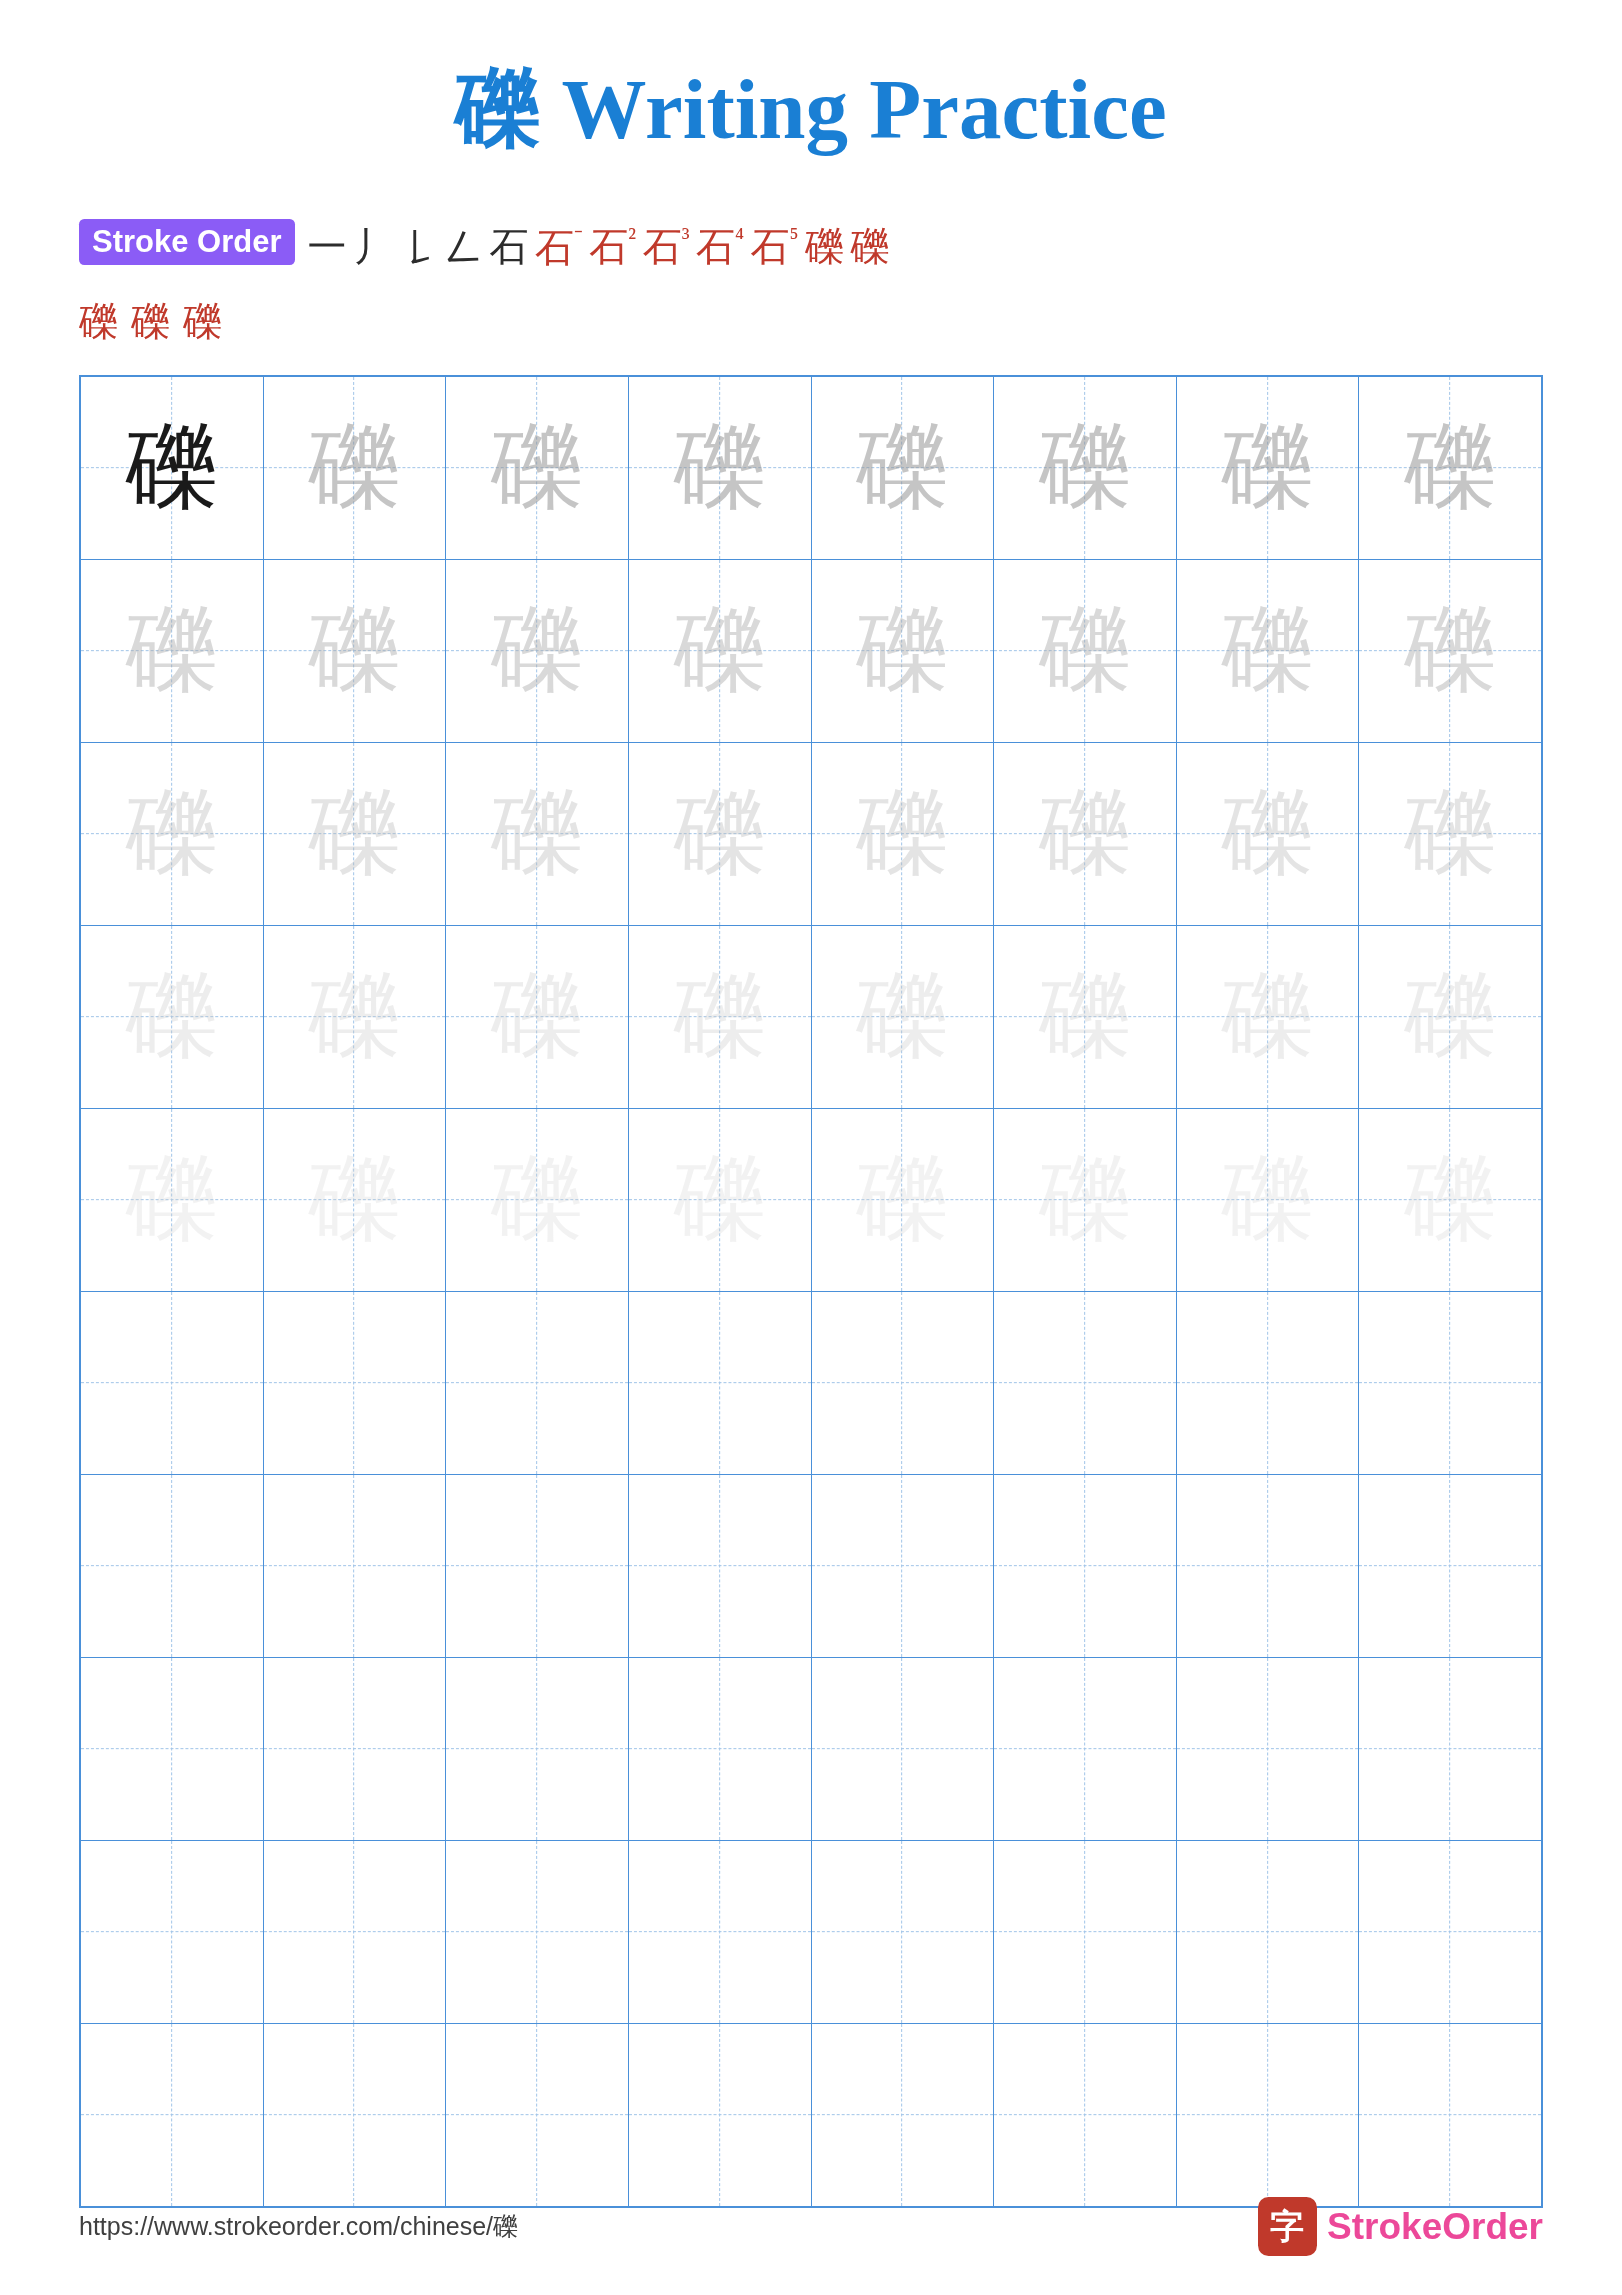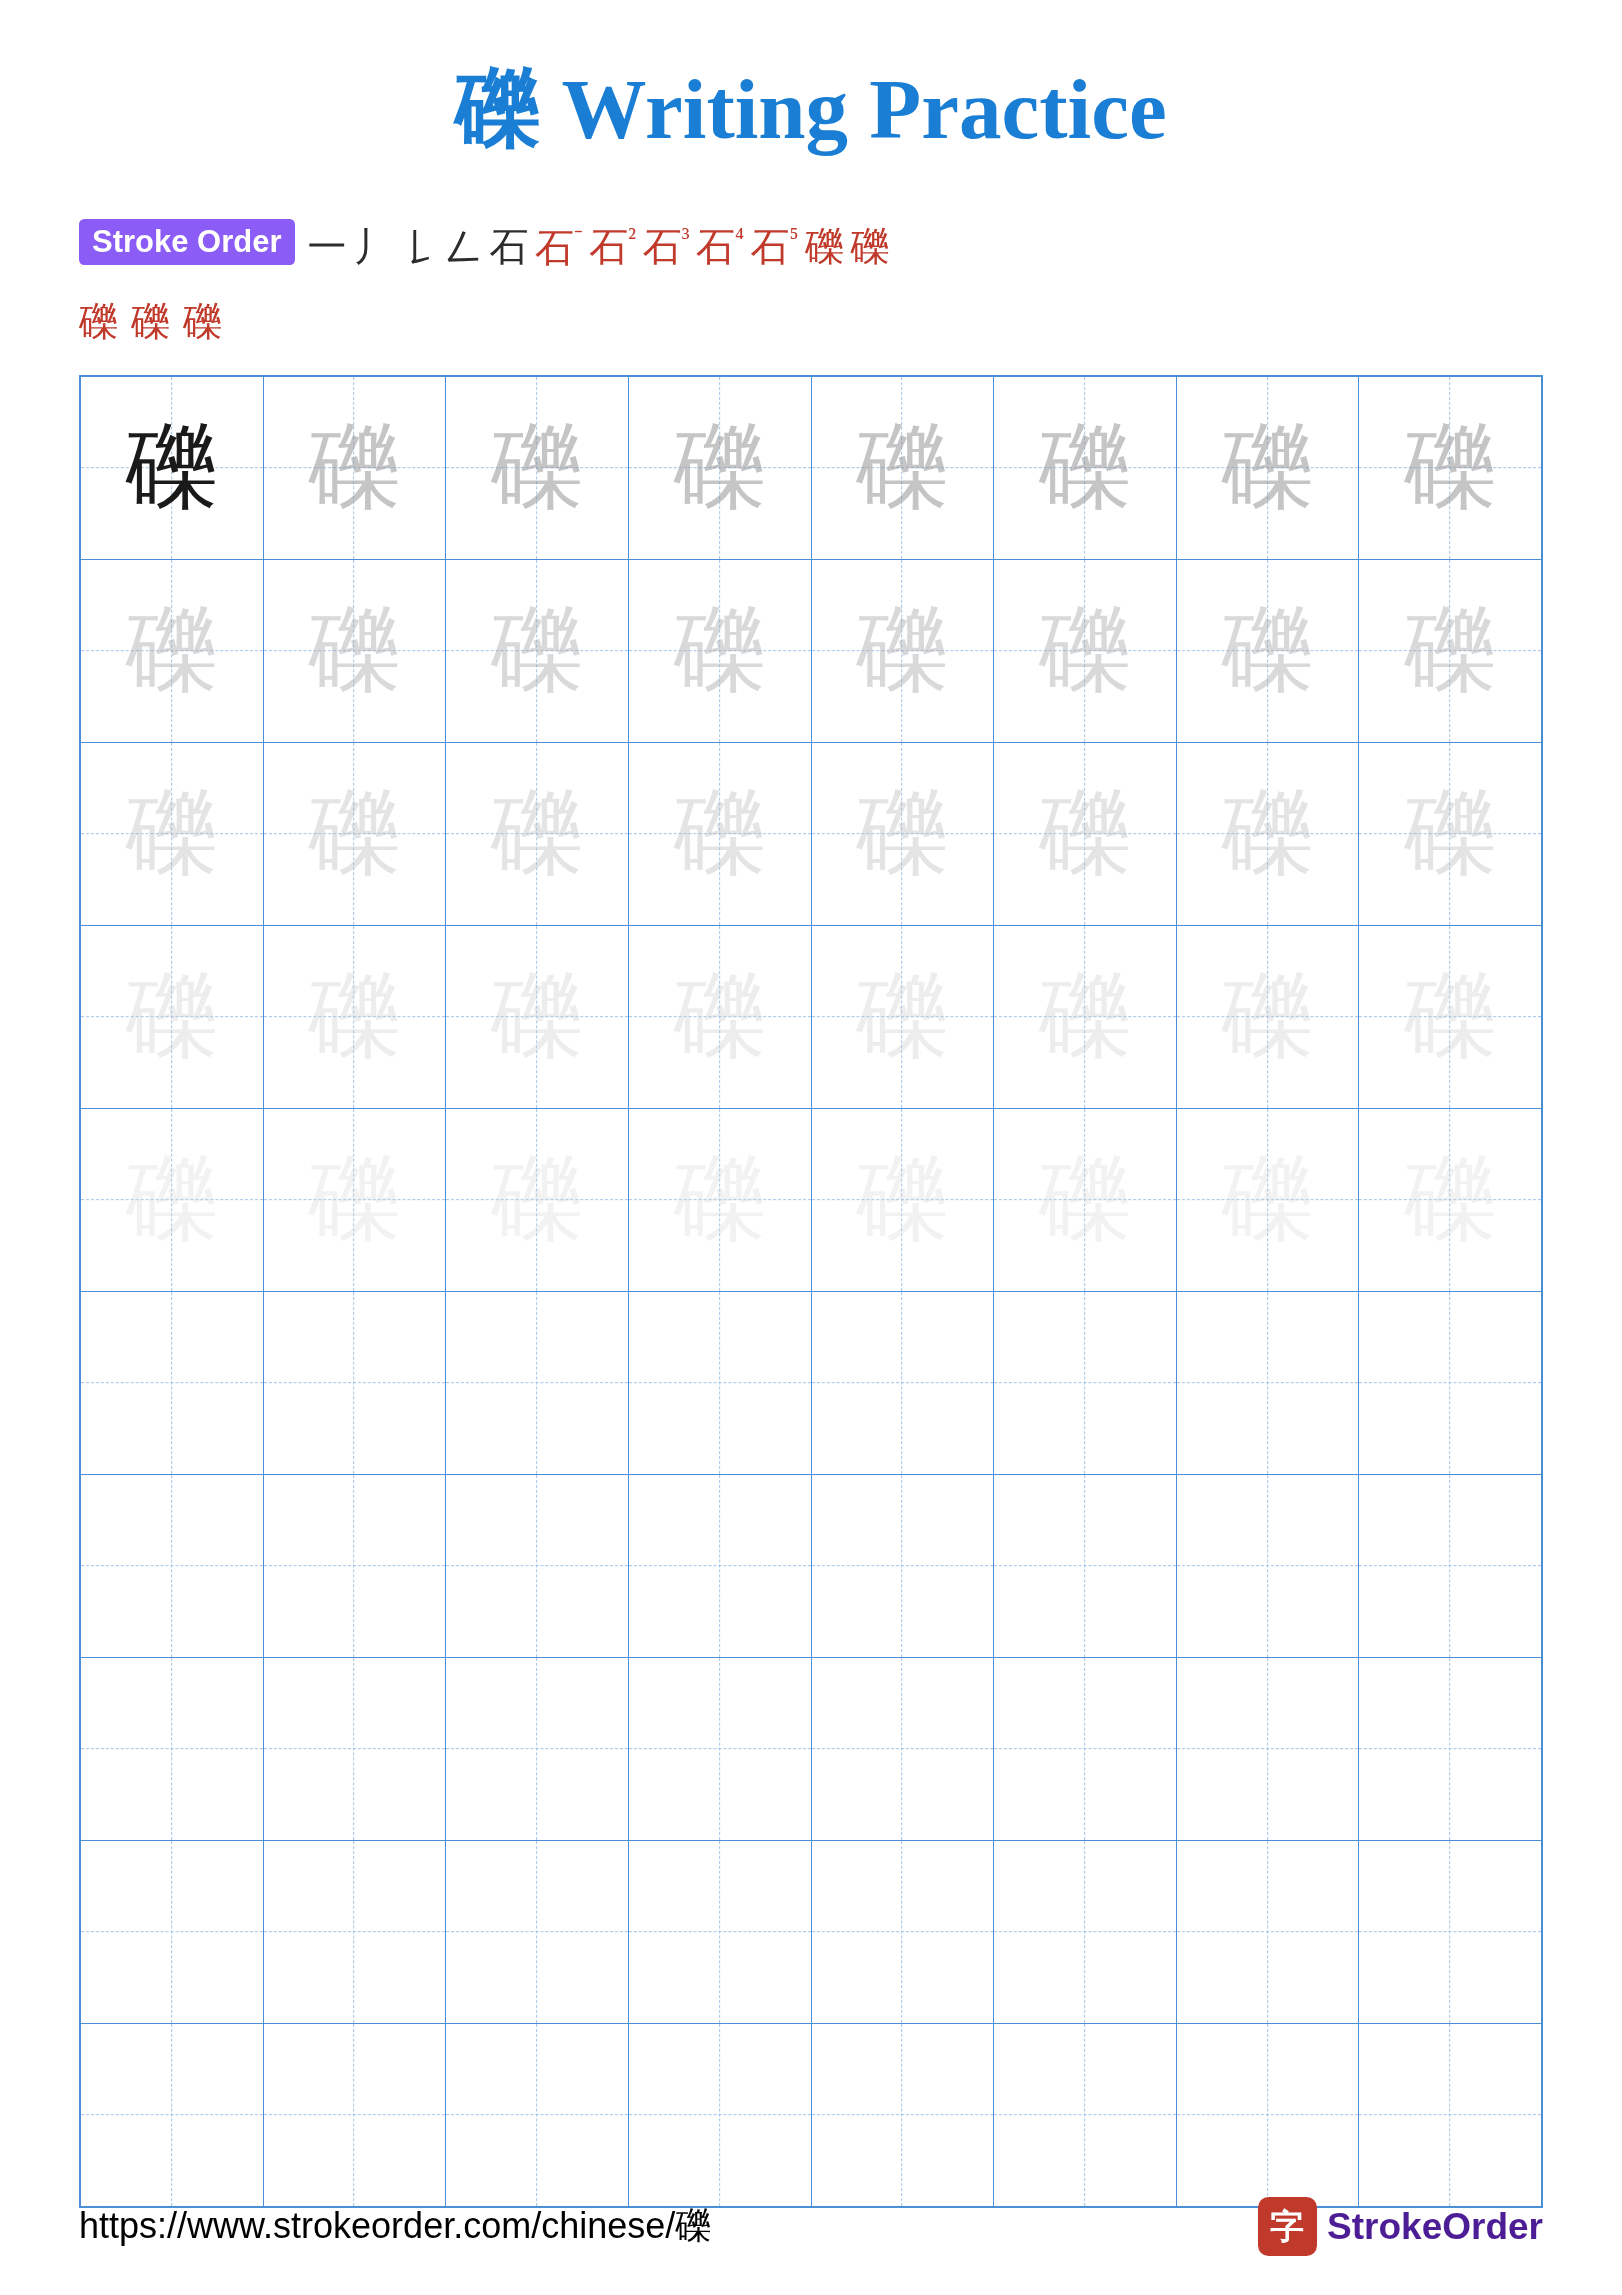--- a/index.html
+++ b/index.html
@@ -173,22 +173,22 @@
       bottom: 39px;
       left: 0;
       right: 0;
       display: flex;
       align-items: center;
       justify-content: space-between;
       padding: 0 79px;
     }
 
     .footer-url {
-      color: #000000;
-      font-size: 36px;
+      color: #404040;
+      font-size: 25px;
       font-family: sans-serif;
       text-decoration: none;
     }
 
     .footer-brand {
       display: flex;
       align-items: center;
       gap: 10.5px;
     }
 
@@ -202,21 +202,21 @@
       justify-content: center;
       color: #fff;
       font-size: 34px;
       font-weight: bold;
       font-family: serif;
     }
 
     .footer-brand-name {
       font-size: 37px;
       font-weight: bold;
-      color: #4c1d95;
+      color: #ec4899;
       font-family: sans-serif;
     }
 
     tr {
       height: 0;
     }
 
     td.grid-cell {
       height: 183px;
     }

